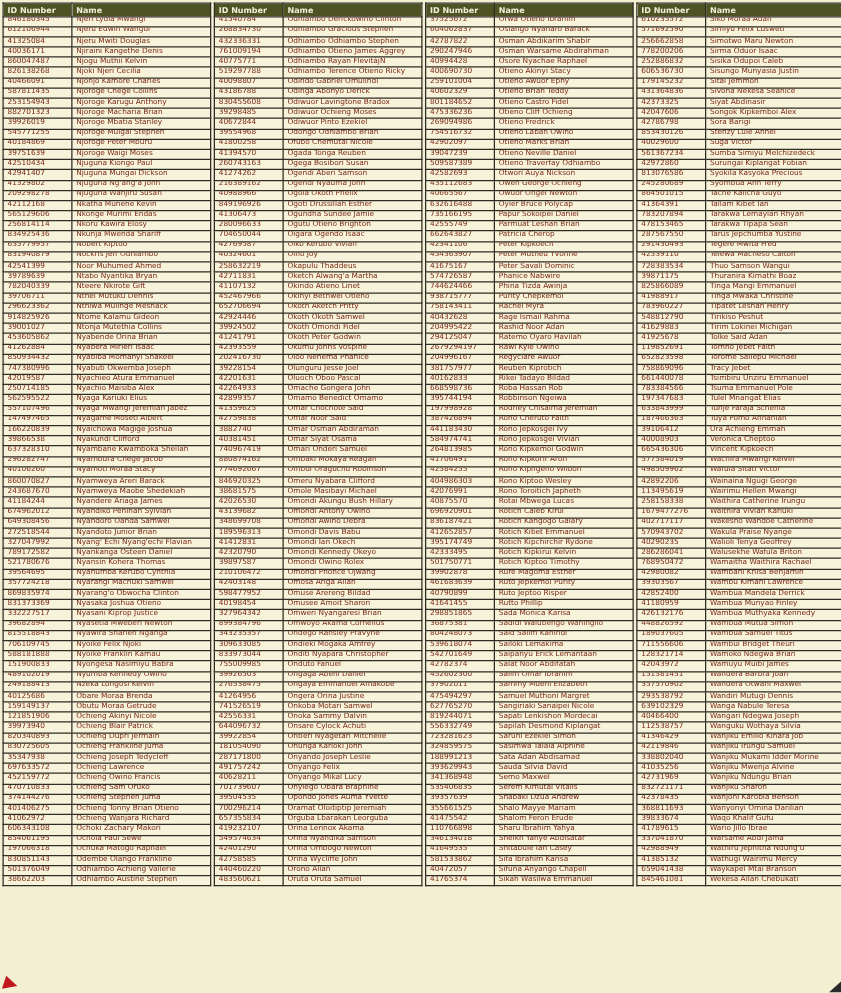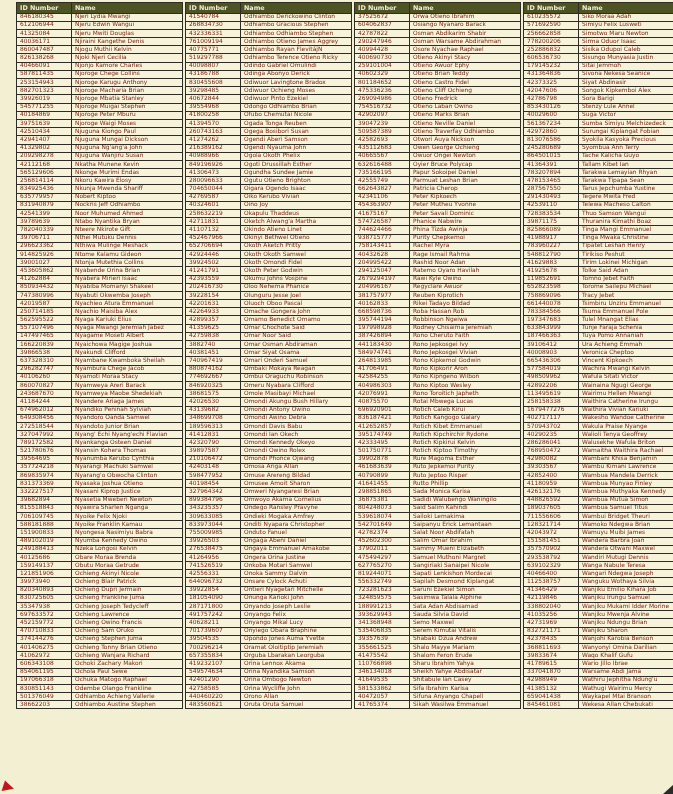--- a/index.html
+++ b/index.html
@@ -15,21 +15,21 @@
   html, body {
     margin: 0; padding: 0;
     width: 673px; height: 794px;
     background: var(--page-bg);
     overflow: hidden;
     font-family: "DejaVu Sans", "Liberation Sans", sans-serif;
   }
   .sheet {
     position: relative;
     width: 673px; height: 794px;
-    padding: 2px 0 0 16px;
+    padding: 2px 0 0 2px;
     display: flex;
     gap: 2px;
     align-items: flex-start;
   }
   table.grid {
     border-collapse: collapse;
     table-layout: fixed;
     width: 166px;
     background: var(--cell-bg);
     border: 1.6px solid var(--outer-line);

